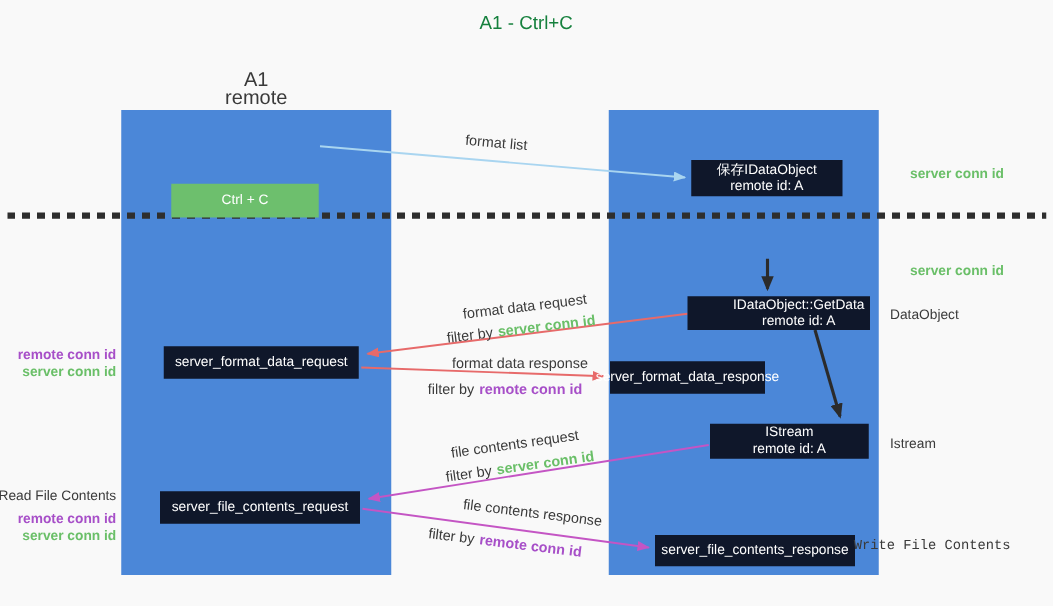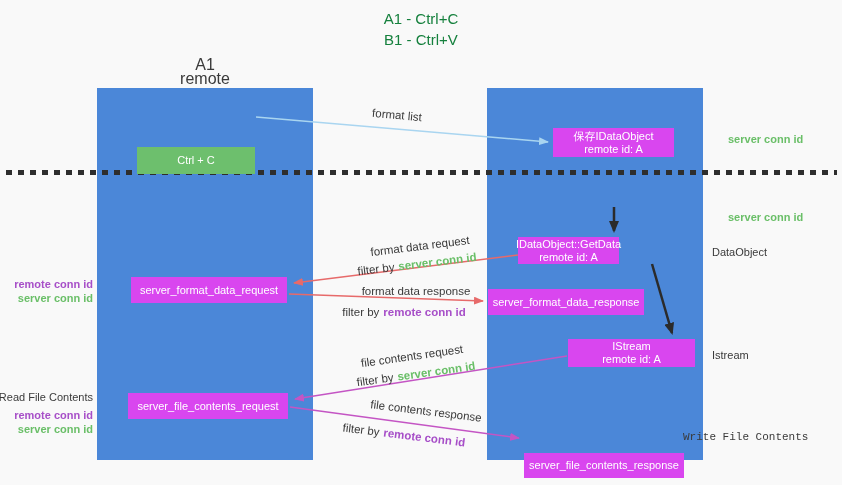--- a/index.html
+++ b/index.html
@@ -18,41 +18,40 @@
   .lane { position:absolute; top:88px; width:216px; height:372px; background:#4b87d8; z-index:1; }
   .lane.left { left:97px; }
   .lane.right { left:487px; }
   .dotted { position:absolute; left:6px; right:5px; top:170px; height:5px; z-index:2;
             background:repeating-linear-gradient(90deg,#2e2e2e 0 6px,transparent 6px 12px); }
   .arrows { position:absolute; left:0; top:0; z-index:2; pointer-events:none; }
   .node { position:absolute; z-index:3; color:#fff; font-size:11px; line-height:13px;
           display:flex; flex-direction:column; align-items:center; justify-content:center;
           text-align:center; white-space:nowrap; }
   .node.green  { background:#6dbf6d; }
-  .node.orange { background:#d946ef; }
+  .node.orange { background:#0f172a; }
   .flow-label { position:absolute; z-index:3; font-size:11.5px; white-space:nowrap; color:#3a3a3a; }
   .rot0   { transform:translate(-50%,-50%); }
   .rot5   { transform:translate(-50%,-50%) rotate(5deg); }
   .rotn7  { transform:translate(-50%,-50%) rotate(-7deg); }
   .rotn8  { transform:translate(-50%,-50%) rotate(-8deg); }
   .rot7   { transform:translate(-50%,-50%) rotate(7deg); }
   .side-label { position:absolute; z-index:3; font-size:11px; white-space:nowrap; color:#3a3a3a; }
   .side-label.right-align { text-align:right; }
   .green-text  { color:#6abf68; font-weight:bold; }
   .purple-text { color:#a74fc8; font-weight:bold; }
   .gap { margin-left:4px; }
 </style>
 </head>
 <body>
 
 <div class="canvas">
 
   <div class="title">
     <div>A1 - Ctrl+C</div>
-    <div>B1 - Ctrl+V</div>
   </div>
 
   <div class="lane-header left">
     <div>A1</div>
     <div>remote</div>
   </div>
 
   <div class="lane left"></div>
   <div class="lane right"></div>
 
@@ -85,43 +84,43 @@
   <div class="node green" style="left:137px; top:103px; width:118px; height:27px;margin-top:44px;">
     <span>Ctrl + C</span>
   </div>
 
   <div class="node orange" style="left:553px; top:128px; width:121px; height:29px;">
     <span>保存IDataObject</span>
     <span>remote id: A</span>
   </div>
 
 
-  <div class="node orange" style="left:518px; top:237px; width:101px; height:27px;">
+  <div class="node orange" style="left:550px; top:237px; width:114px; height:27px;padding-left:32px;">
     <span>IDataObject::GetData</span>
     <span>remote id: A</span>
   </div>
 
   <div class="node orange" style="left:131px; top:277px; width:156px; height:26px;">
     <span>server_format_data_request</span>
   </div>
 
-  <div class="node orange" style="left:488px; top:289px; width:156px; height:26px;">
+  <div class="node orange" style="left:488px; top:289px; width:124px; height:26px;">
     <span>server_format_data_response</span>
   </div>
 
   <div class="node orange" style="left:568px; top:339px; width:127px; height:28px;">
     <span>IStream</span>
     <span>remote id: A</span>
   </div>
 
   <div class="node orange" style="left:128px; top:393px; width:160px; height:26px;">
     <span>server_file_contents_request</span>
   </div>
 
-  <div class="node orange" style="left:524px; top:453px; width:160px; height:25px;">
+  <div class="node orange" style="left:524px; top:428px; width:160px; height:25px;">
     <span>server_file_contents_response</span>
   </div>
 
   <div class="flow-label rot5" style="left:397px; top:115px;">format list</div>
 
   <div class="flow-label rotn7" style="left:420px; top:246px;">format data request</div>
   <div class="flow-label rotn7" style="left:417px; top:264px;">
     <span>filter by</span><span class="green-text gap">server conn id</span>
   </div>
 

